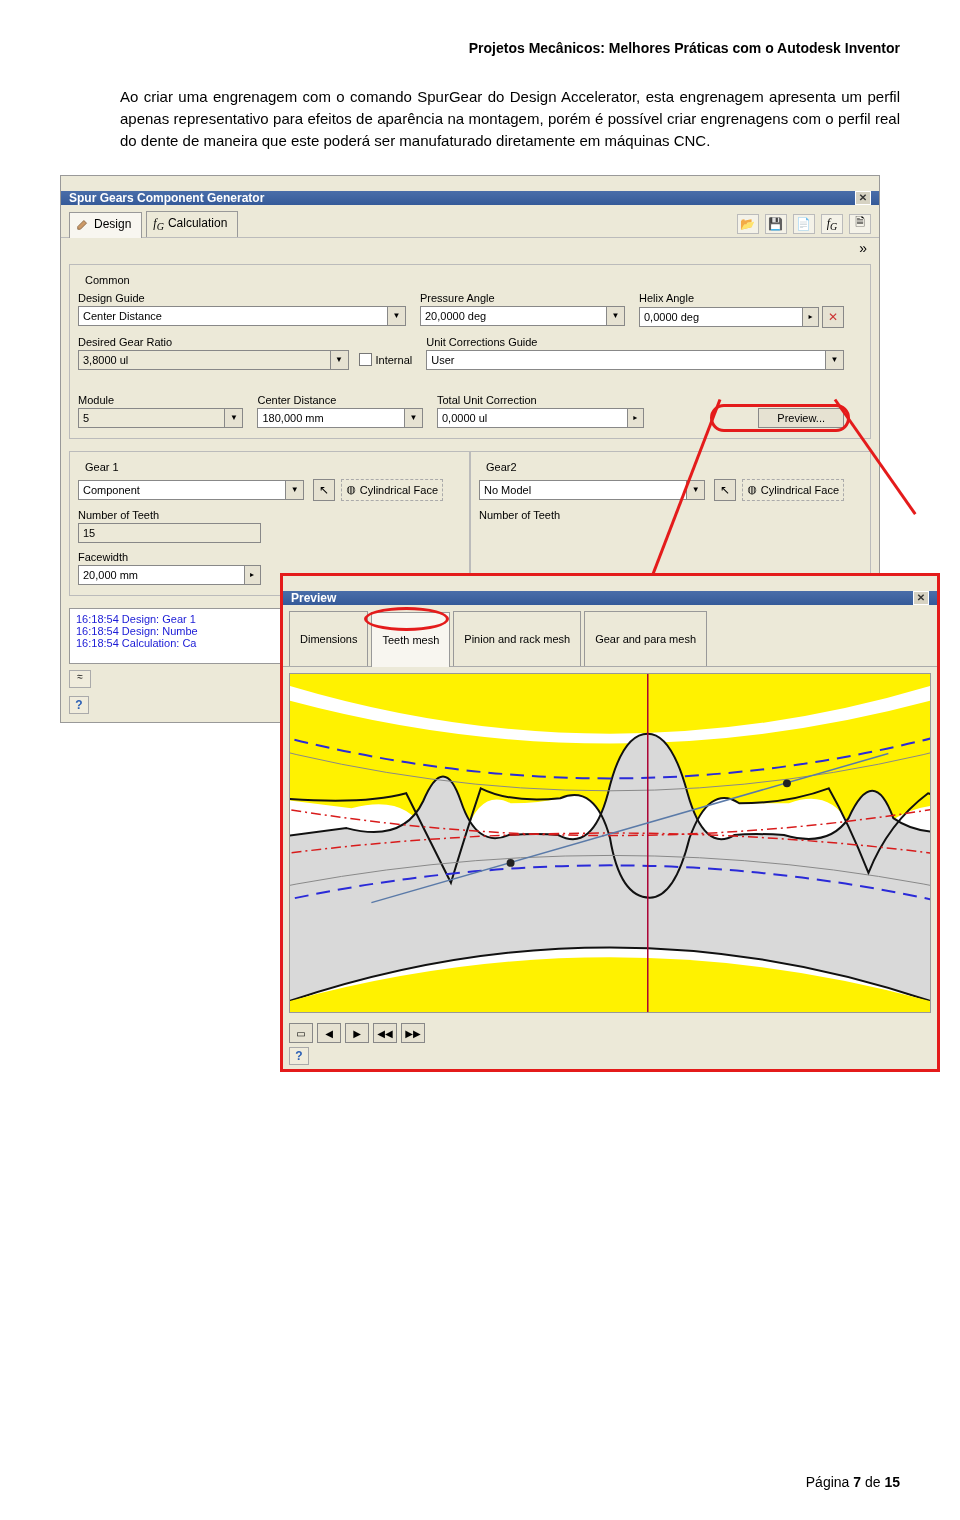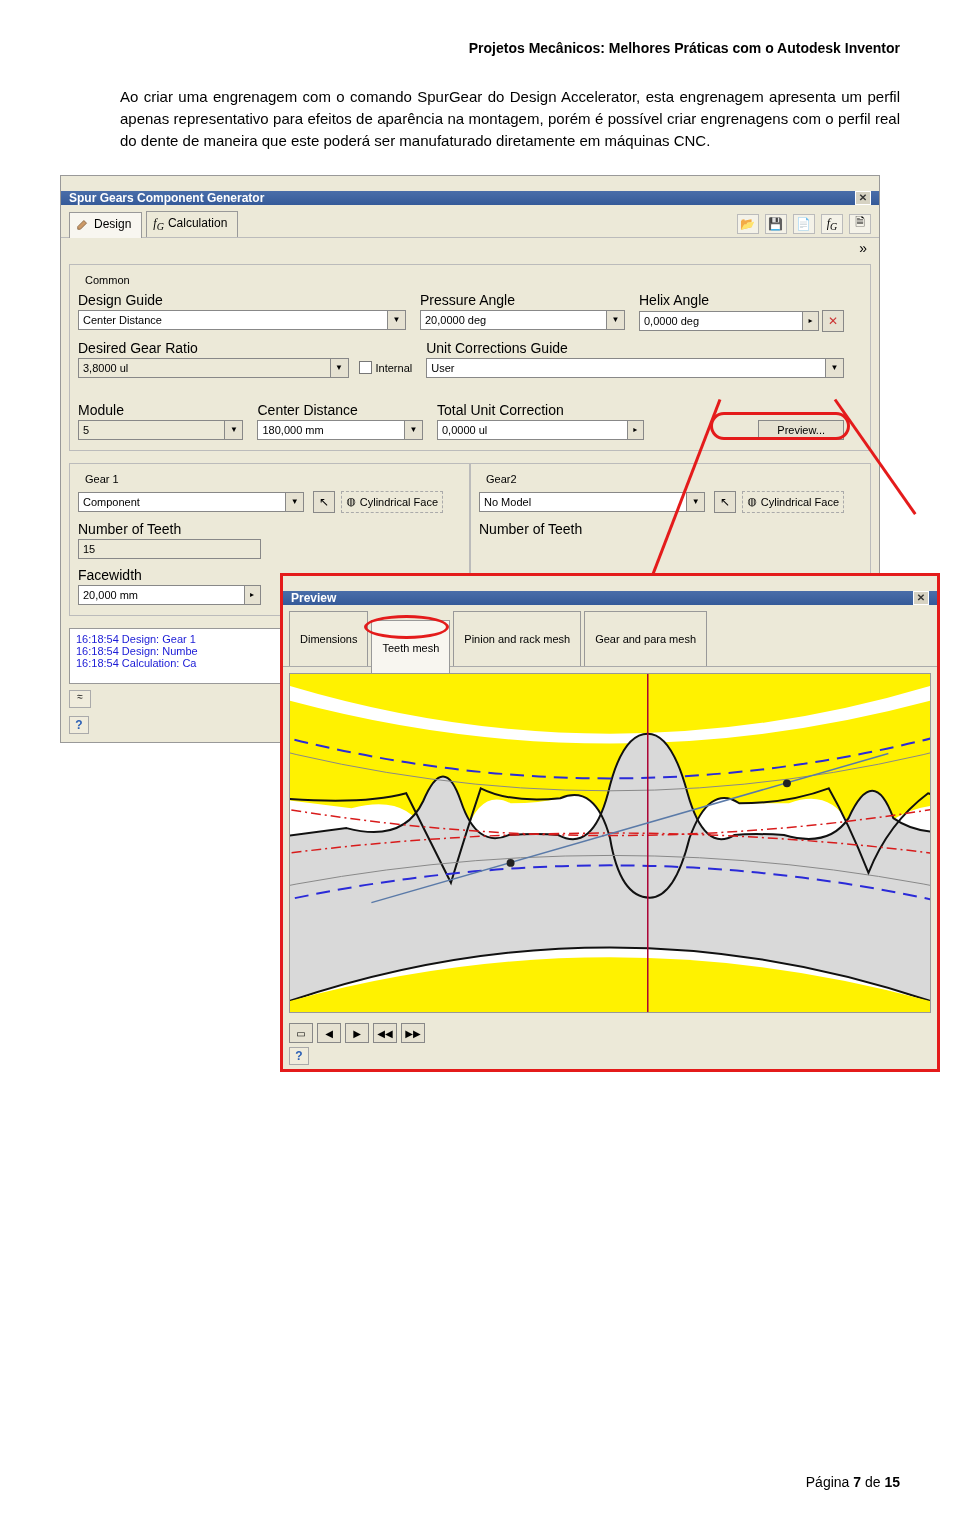--- a/index.html
+++ b/index.html
@@ -98,21 +98,21 @@
   }
   .fieldset-legend {
     font-size: 11px;
     margin: -14px 0 6px 4px;
     background: #ece9d8;
     padding: 0 3px;
     display: inline-block;
   }
   .row { display: flex; gap: 14px; }
   .col { flex: 1; }
-  .lbl { font-size: 14px; margin-bottom: 2px; }
+  .lbl { font-size: 11px; margin-bottom: 2px; }
   .field {
     display: flex; align-items: center;
   }
   .input {
     background: #fff;
     border: 1px solid #888;
     padding: 2px 4px;
     height: 20px;
     font-size: 11px;
     flex: 1;
@@ -195,21 +195,21 @@
     border: 3px solid #e41b1b;
     font-family: Tahoma, sans-serif;
     font-size: 12px;
   }
   .preview-tabs {
     display: flex; gap: 3px; padding: 6px 6px 0 6px; border-bottom: 1px solid #aaa;
   }
   .ptab {
     padding: 21px 10px; border: 1px solid #999; border-bottom: none; background: #ece9d8; font-size: 11px;
   }
-  .ptab.active { background: #f8f6f0; position: relative; top: 9px; }
+  .ptab.active { background: #f8f6f0; position: relative; top: 1px; }
   .preview-canvas {
     margin: 6px; background: #fff; border: 1px solid #999;
     height: 340px; position: relative; overflow: hidden;
   }
   .preview-canvas svg { width: 100%; height: 100%; }
   .nav-row { display: flex; gap: 4px; padding: 4px 6px; align-items: center; }
   .navbtn {
     width: 24px; height: 20px; border: 1px solid #888; background: #e6e2d2;
     display: flex; align-items: center; justify-content: center; font-size: 10px;
   }

